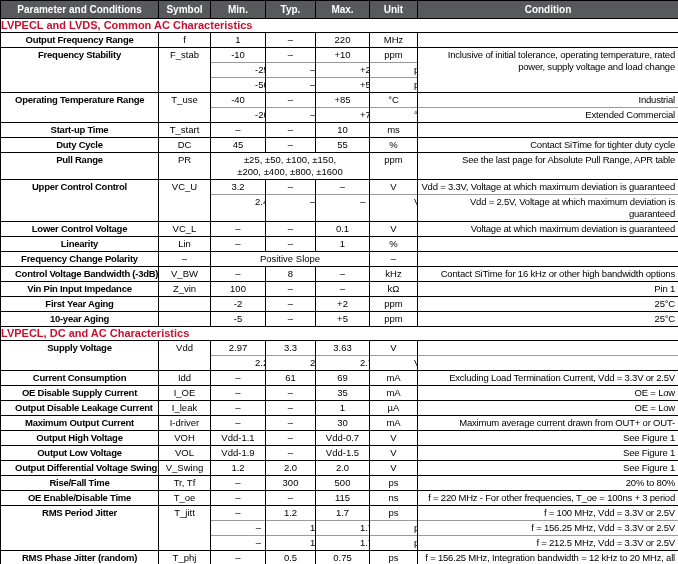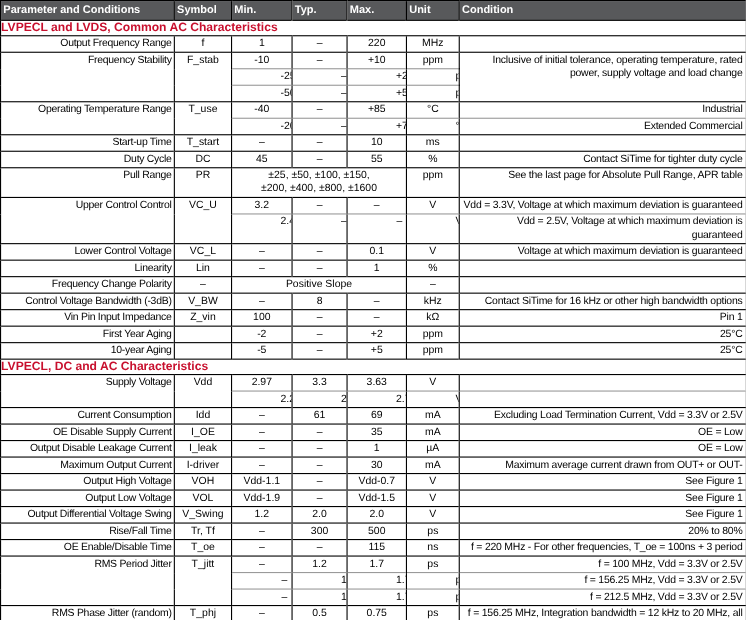--- a/index.html
+++ b/index.html
@@ -36,41 +36,41 @@
     vertical-align:top;
     overflow:hidden;
   }
   th{
     background:var(--header-bg);
     color:var(--header-text);
     font-size:10px;
     font-weight:bold;
     line-height:13px;
     padding:2px 2px;
-    text-align:left;
+    text-align:center;
   }
   td{
     font-size:9.5px;
     line-height:12px;
     padding:1px 3px;
   }
   td.section{
     color:var(--section-title);
     font-weight:bold;
     font-size:11px;
     text-align:left;
     line-height:13px;
     padding:0;
   }
   td.param{
-    font-weight:normal;
-    text-align:right;
+    font-weight:bold;
+    text-align:center;
     white-space:nowrap;
     letter-spacing:-0.25px;
-    padding:1px 2px;
+    padding:1px 14px;
   }
   td.sym,td.val{
     text-align:center;
   }
   td.span3{
     white-space:pre-line;
     text-align:center;
     border-radius:11px;
   }
   td.cond{

